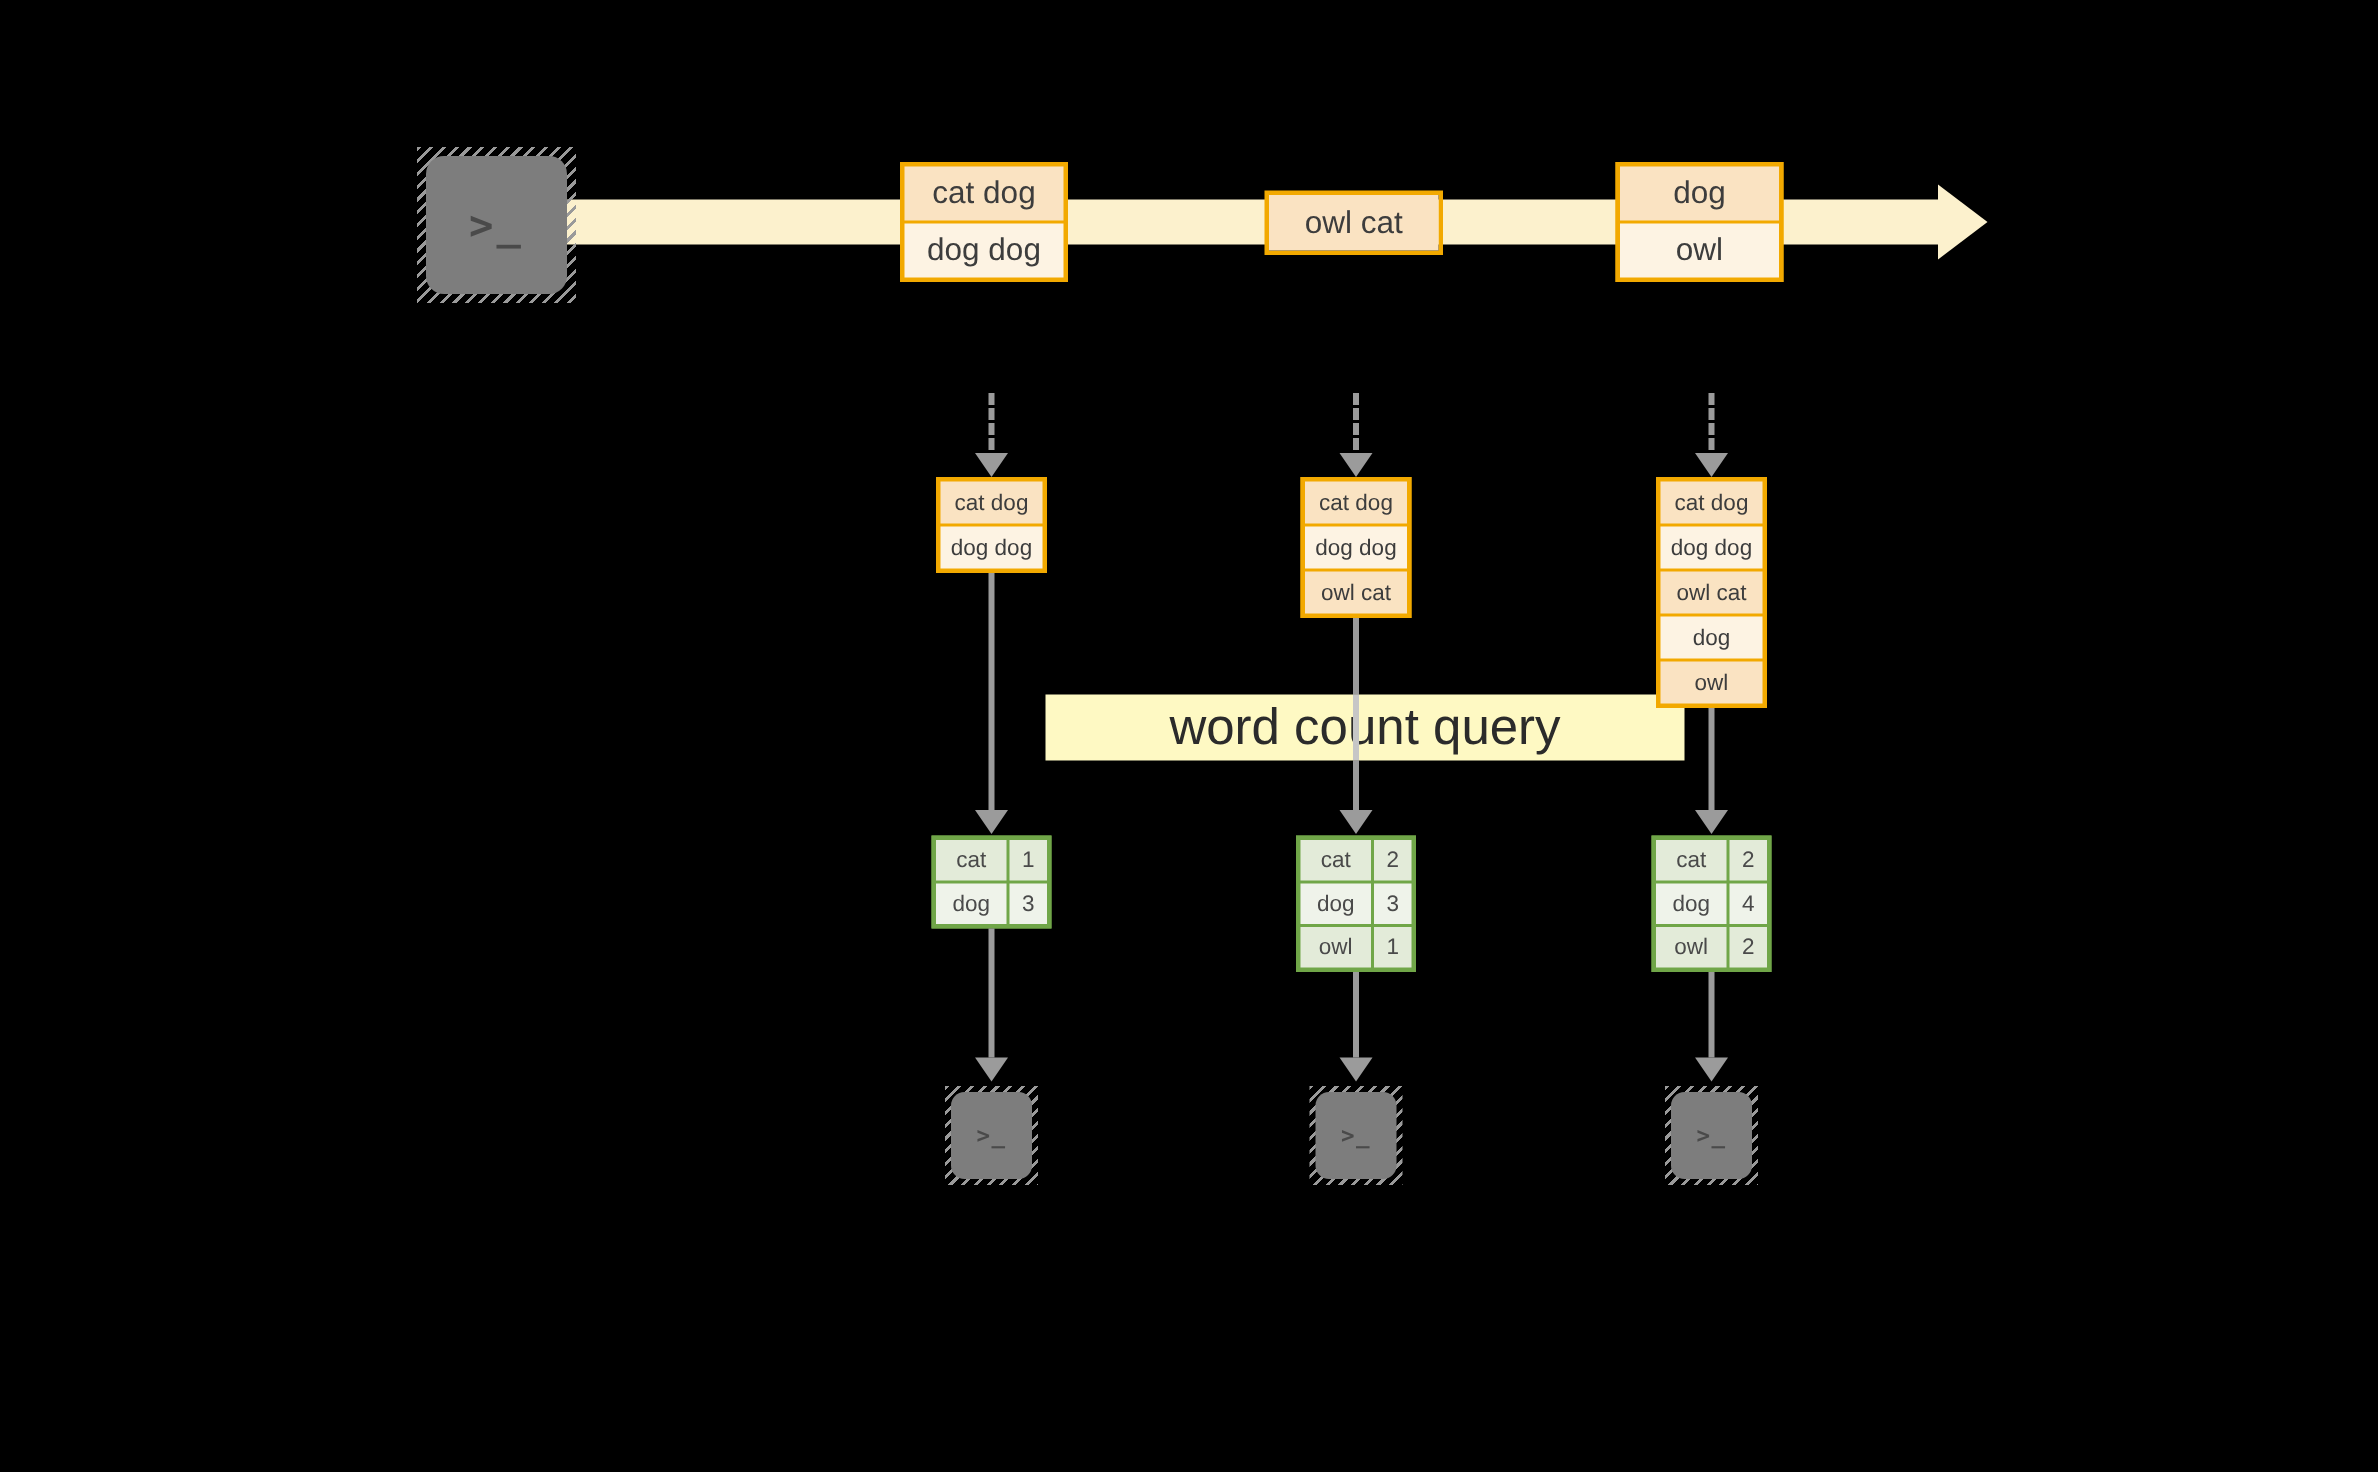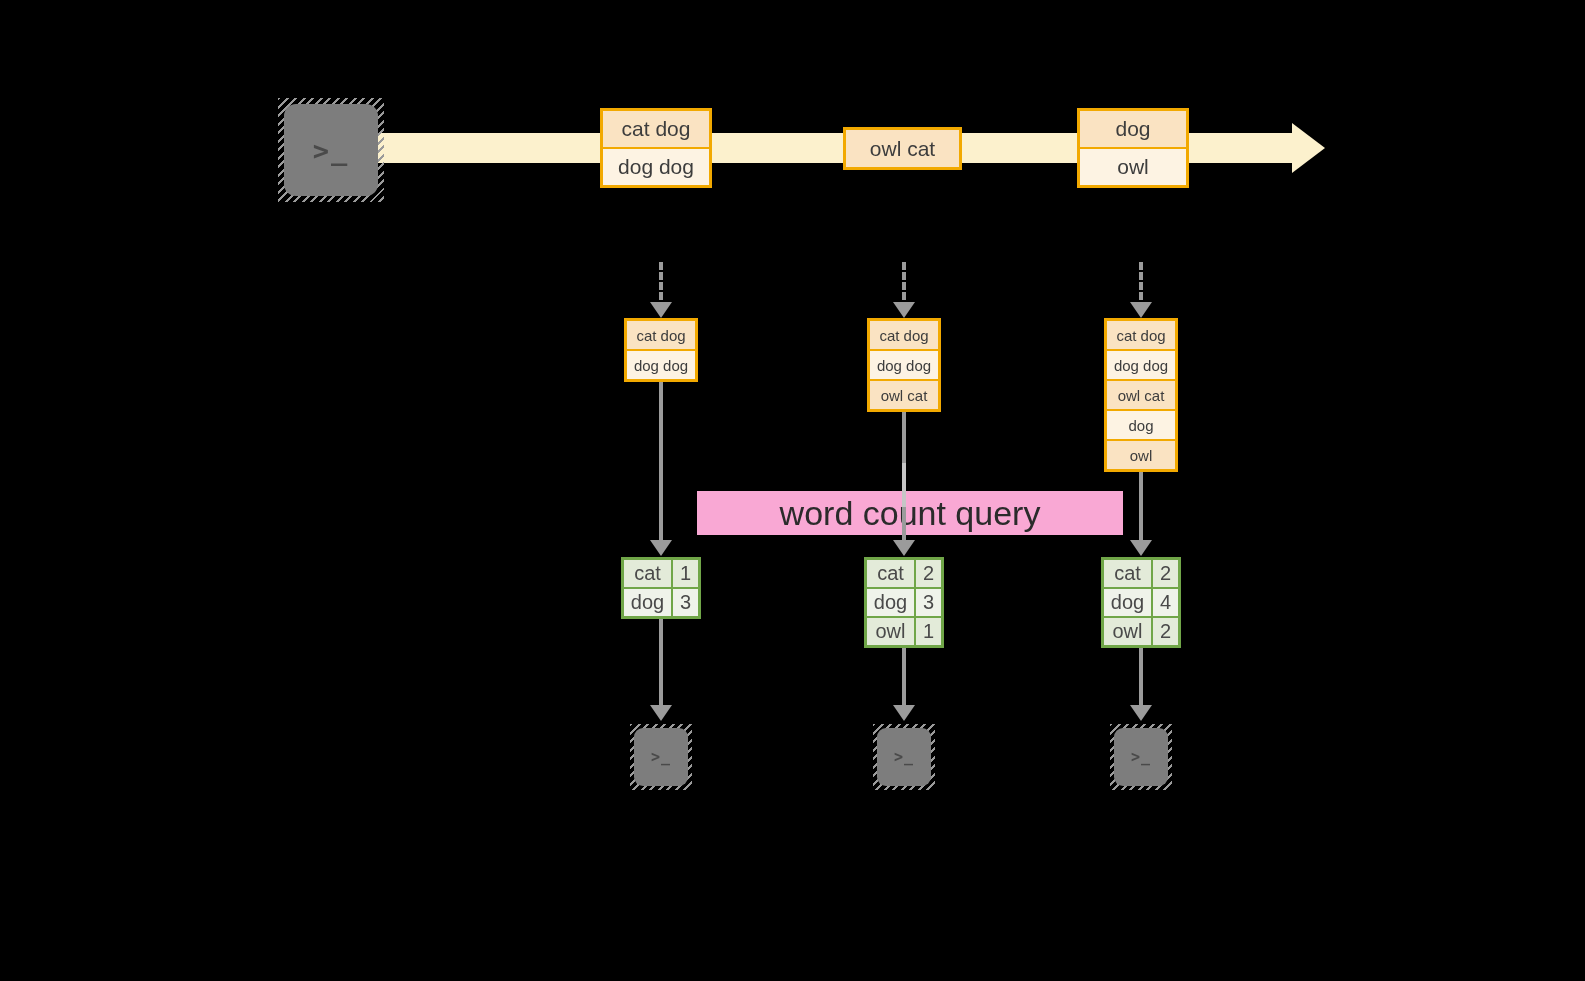--- a/index.html
+++ b/index.html
@@ -29,28 +29,28 @@
   .term.small .inner{inset:4px;border-radius:9px;font-size:15px;letter-spacing:1px;}
   .term.big .inner{font-size:27px;}
   
   .vline{position:absolute;width:4px;background:#9B9B9B;z-index:2;}
   .vline.lite{background:#C6C6C6;}
   .dline{position:absolute;width:0;border-left:4px dashed #9B9B9B;z-index:2;}
   .ahead{position:absolute;width:0;height:0;z-index:2;
     border-left:11px solid transparent;border-right:11px solid transparent;
     border-top:16px solid #9B9B9B;}
   
-  .banner{position:absolute;left:697px;top:491px;width:426px;height:44px;background:#f9a8d4;
+  .banner{position:absolute;left:697px;top:463px;width:426px;height:44px;background:#fef9c3;
     display:flex;align-items:center;justify-content:center;
     font-size:34px;color:#2b2b2b;z-index:1;}
   
   .gtable{position:absolute;border:3px solid #70A648;background:#70A648;
     display:grid;grid-template-columns:47px 25px;gap:2px;z-index:2;}
   .gcell{display:flex;align-items:center;justify-content:center;height:27px;
-    font-size:20px;color:#4a4a4a;}
+    font-size:15px;color:#4a4a4a;}
   .gcell.dark{background:#E3EBD9;}
   .gcell.light{background:#EFF3EA;}
 </style>
 </head>
 <body>
 
 <div class="canvas">
 
   <div class="band"></div>
   <div class="band-head"></div>

